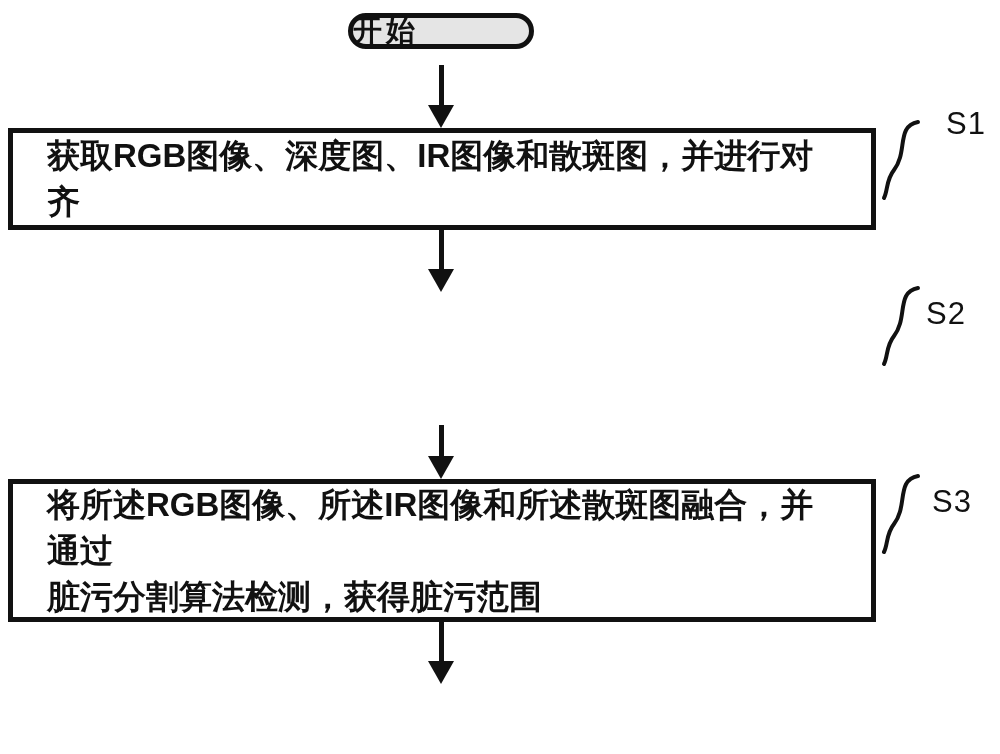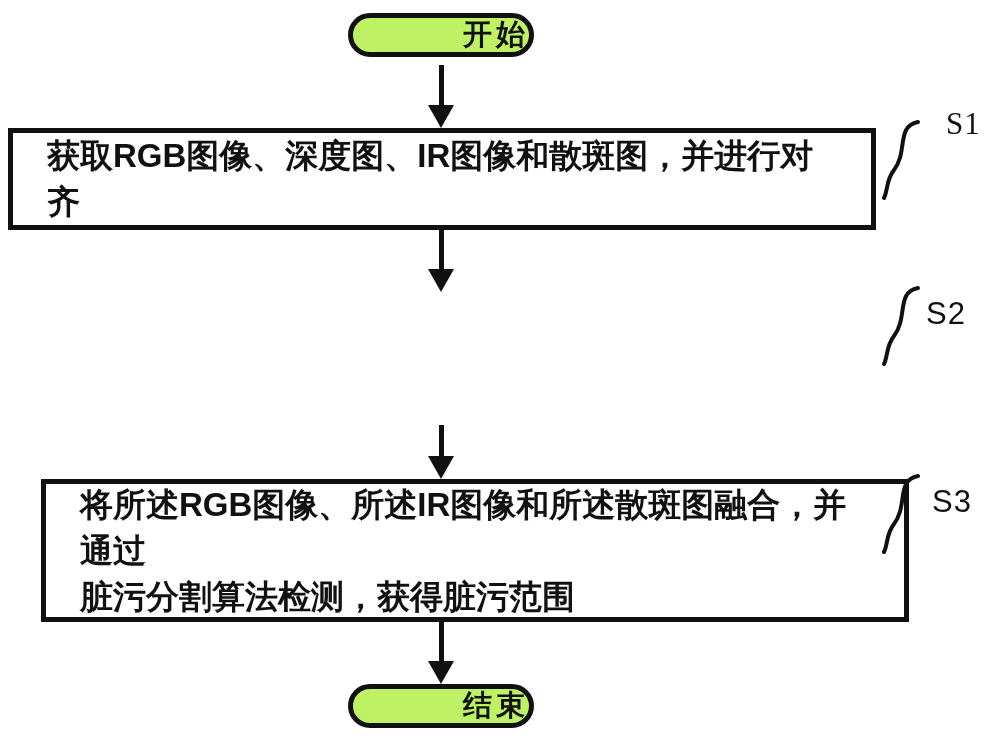--- a/index.html
+++ b/index.html
@@ -13,31 +13,31 @@
     height: 754px;
     background: #ffffff;
     font-family: "Liberation Sans", sans-serif;
     color: #111111;
     overflow: hidden;
   }
   .stadium {
     position: absolute;
     left: 348px;
     width: 186px;
-    height: 44px;
+    height: 36px;
     border: 5px solid #111111;
     border-radius: 30px;
     box-sizing: border-box;
     display: flex;
     align-items: center;
-    justify-content: flex-end;
+    justify-content: flex-start;
     font-size: 29px;
     font-weight: 700;
     letter-spacing: 4px;
-    background: #bef264;
+    background: #e5e5e5;
   }
   .stadium.start { top: 13px; }
   .stadium.end   { top: 684px; }
   .step-box {
     position: absolute;
     left: 8px;
     width: 868px;
     border: 5px solid #111111;
     box-sizing: border-box;
     display: flex;
@@ -97,48 +97,45 @@
     <div class="shaft"></div>
     <div class="head"></div>
   </div>
 
   <div class="step-box" style="top:128px; height:102px;">
     <span class="step-text">获取RGB图像、深度图、IR图像和散斑图，并进行对齐</span>
   </div>
   <svg class="callout-curve" style="left:878px; top:118px;" viewBox="0 0 44 84">
     <path d="M 40 4 C 18 8, 30 34, 16 52 C 8 62, 10 72, 6 80" fill="none" stroke="#111111" stroke-width="4" stroke-linecap="round"></path>
   </svg>
-  <div class="step-label" style="left:946px; top:106px;font-family:Liberation Serif, serif;">S1</div>
+  <div class="step-label" style="left:946px; top:106px;">S1</div>
 
   <div class="arrow" style="left:428px; top:230px; height:62px;">
     <div class="shaft"></div>
     <div class="head"></div>
   </div>
 
   <svg class="callout-curve" style="left:878px; top:284px;" viewBox="0 0 44 84">
     <path d="M 40 4 C 18 8, 30 34, 16 52 C 8 62, 10 72, 6 80" fill="none" stroke="#111111" stroke-width="4" stroke-linecap="round"></path>
   </svg>
   <div class="step-label" style="left:926px; top:296px;">S2</div>
 
   <div class="arrow" style="left:428px; top:425px; height:54px;">
     <div class="shaft"></div>
     <div class="head"></div>
   </div>
 
-  <div class="step-box" style="top:479px; height:143px;margin-left:33px;">
+  <div class="step-box" style="top:479px; height:143px;">
     <span class="step-text">将所述RGB图像、所述IR图像和所述散斑图融合，并通过
 脏污分割算法检测，获得脏污范围</span>
   </div>
   <svg class="callout-curve" style="left:878px; top:472px;" viewBox="0 0 44 84">
     <path d="M 40 4 C 18 8, 30 34, 16 52 C 8 62, 10 72, 6 80" fill="none" stroke="#111111" stroke-width="4" stroke-linecap="round"></path>
   </svg>
   <div class="step-label" style="left:932px; top:484px;">S3</div>
 
   <div class="arrow" style="left:428px; top:622px; height:62px;">
     <div class="shaft"></div>
     <div class="head"></div>
   </div>
 
-  <div class="stadium end">
-    <span>结束</span>
-  </div>
 
 </div>
 
 </body></html>

